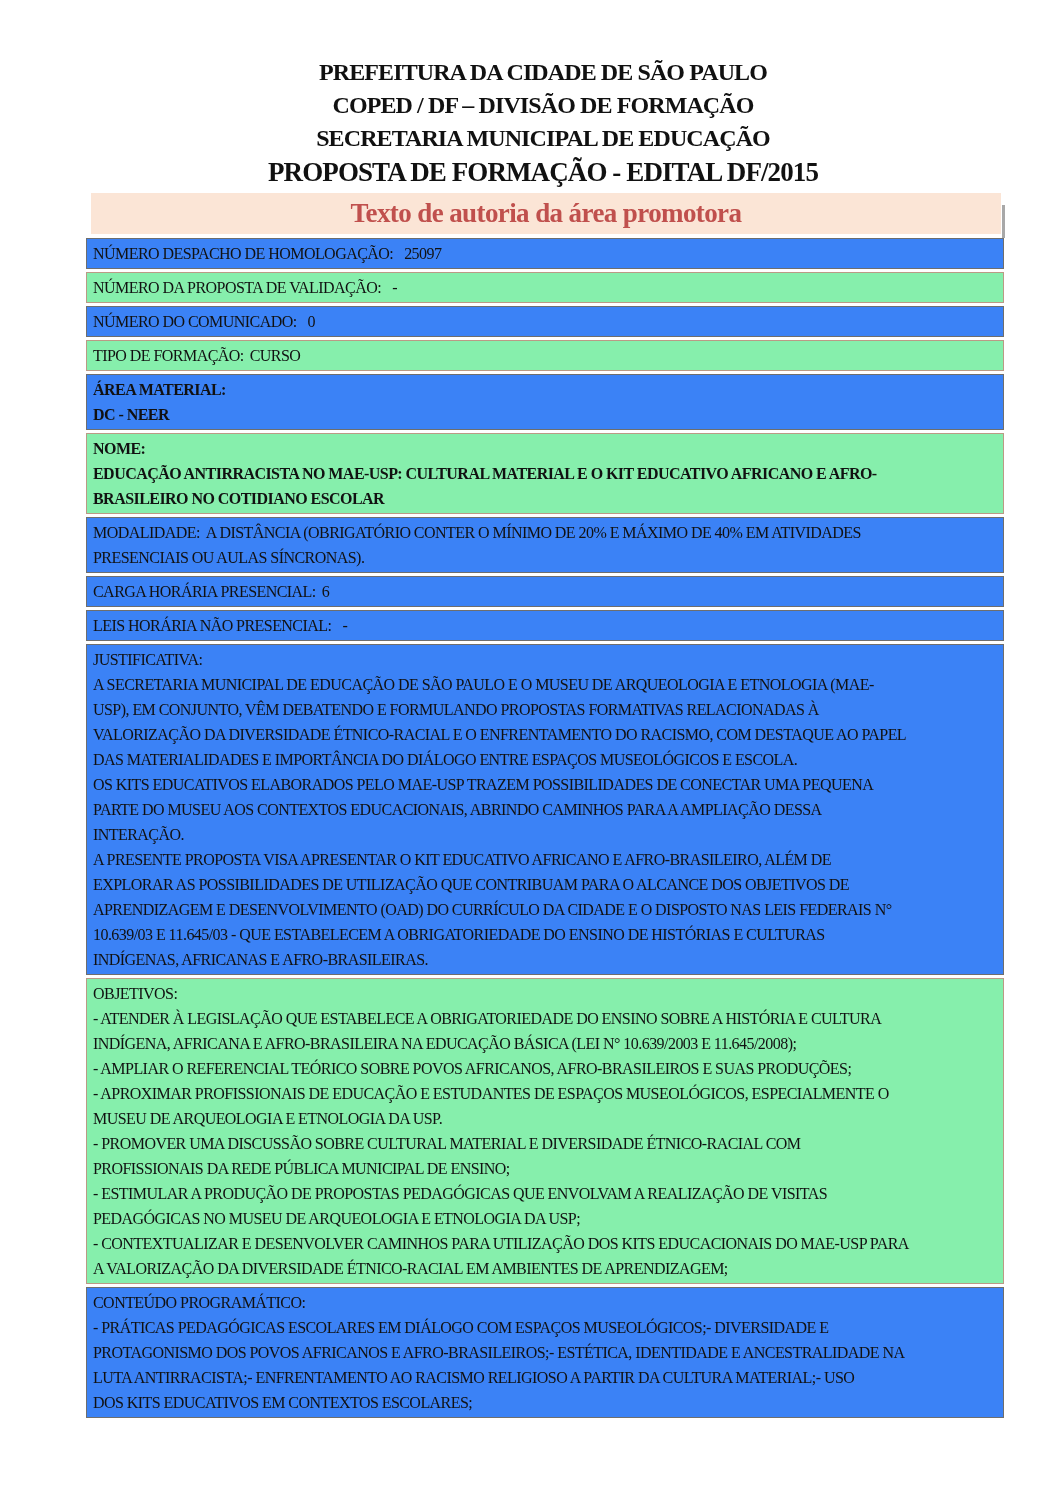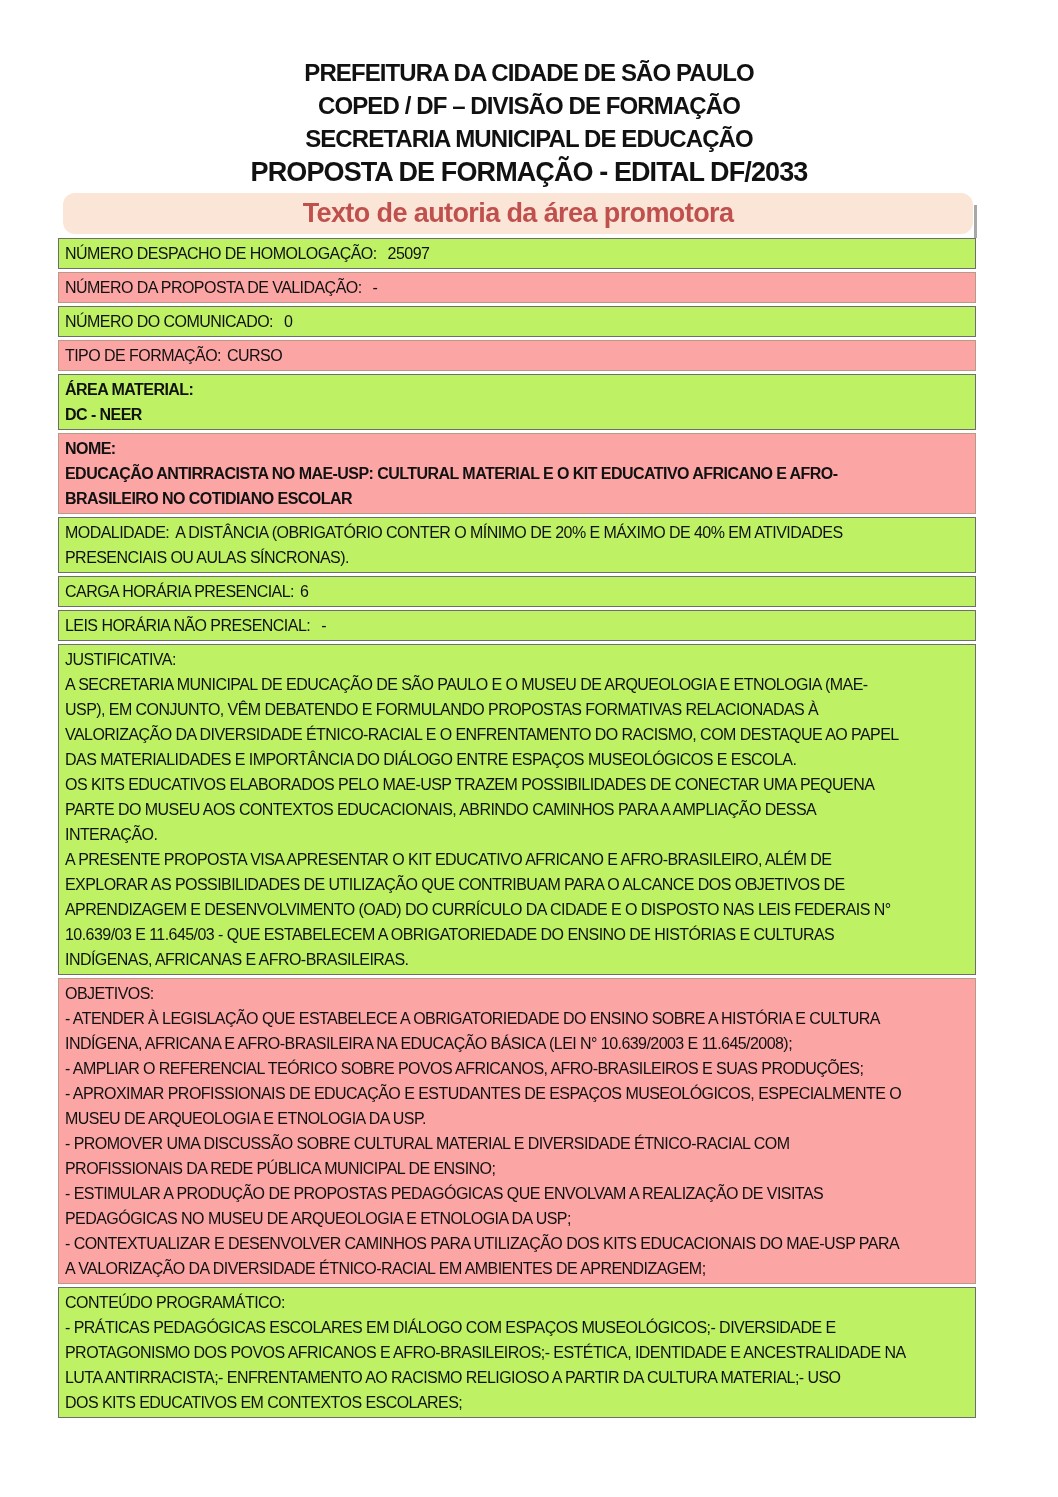--- a/index.html
+++ b/index.html
@@ -2,78 +2,78 @@
 <html><head>
 <meta charset="utf-8">
 <style>
   * { margin:0; padding:0; box-sizing:border-box; }
   html,body { background:#ffffff; }
   .doc {
     position:relative;
     width:1058px; height:1497px;
     background:#ffffff;
     overflow:hidden;
-    font-family:Liberation Sans, sans-serif;
+    font-family:Liberation Serif, serif;
     color:#111111;
+    padding-left:28px;
   }
   
   .header {
     padding-top:56px;
     text-align:center;
     font-weight:bold;
     letter-spacing:-0.9px;
   }
   .header .h-line { font-size:24px; line-height:33px; }
   .header .h-line-big { font-size:27px; line-height:34px; }
   
   .banner {
     position:relative;
     margin:4px 0 4px 63px;
     width:910px; height:41px;
     background:#FBE5D6;
     display:flex; align-items:center; justify-content:center;
     font-size:27px; font-weight:bold; letter-spacing:-0.6px;
     color:#C0504D;
-    border-radius:12px;
   }
   .banner::after {
     content:"";
     position:absolute; right:-4px; top:12px; bottom:-4px; width:3px;
     background:#a8a8a8;
   }
   
   .rows { margin-left:58px; width:918px; }
   .row {
     border:1px solid #6e6e6e;
-    background:#bef264;
+    background:#3b82f6;
     margin-bottom:3px;
     padding:2px 6px;
     font-size:16px;
     line-height:25px;
     letter-spacing:-0.55px;
     min-height:29px;
   }
-  .row.peach { background:#fca5a5; border-color:#bb9a85; }
+  .row.peach { background:#86efac; border-color:#bb9a85; }
   .row.bold { font-weight:bold; }
   .row.tall { min-height:126px; }
   .lbl { white-space:pre-line; }
   .val.inline { margin-left:6px; white-space:pre-line; }
   .val.inline.gap-lg { margin-left:11px; }
   .val.block { display:block; white-space:pre-line; }
 </style>
 </head>
 <body>
 
 <div class="doc">
 
   <div class="header">
     <div class="h-line">PREFEITURA DA CIDADE DE SÃO PAULO</div>
     <div class="h-line">COPED / DF – DIVISÃO DE FORMAÇÃO</div>
     <div class="h-line">SECRETARIA MUNICIPAL DE EDUCAÇÃO</div>
-    <div class="h-line-big">PROPOSTA DE FORMAÇÃO - EDITAL DF/2033</div>
+    <div class="h-line-big">PROPOSTA DE FORMAÇÃO - EDITAL DF/2015</div>
   </div>
 
   <div class="banner">
     <span>Texto de autoria da área promotora</span>
   </div>
 
   <div class="rows">
 
     <div class="row white">
       <span class="lbl">NÚMERO DESPACHO DE HOMOLOGAÇÃO:</span><span class="val inline gap-lg">25097</span>

